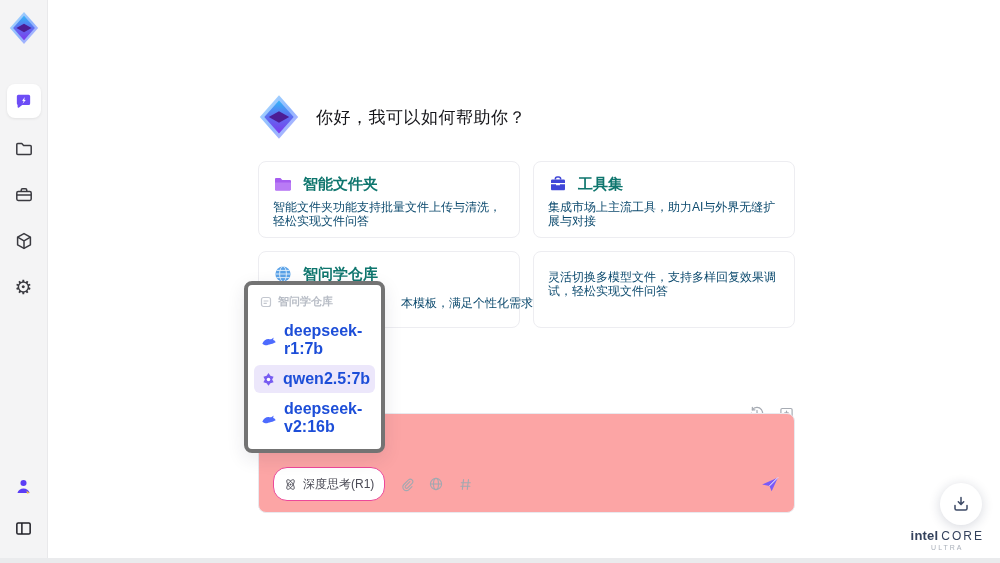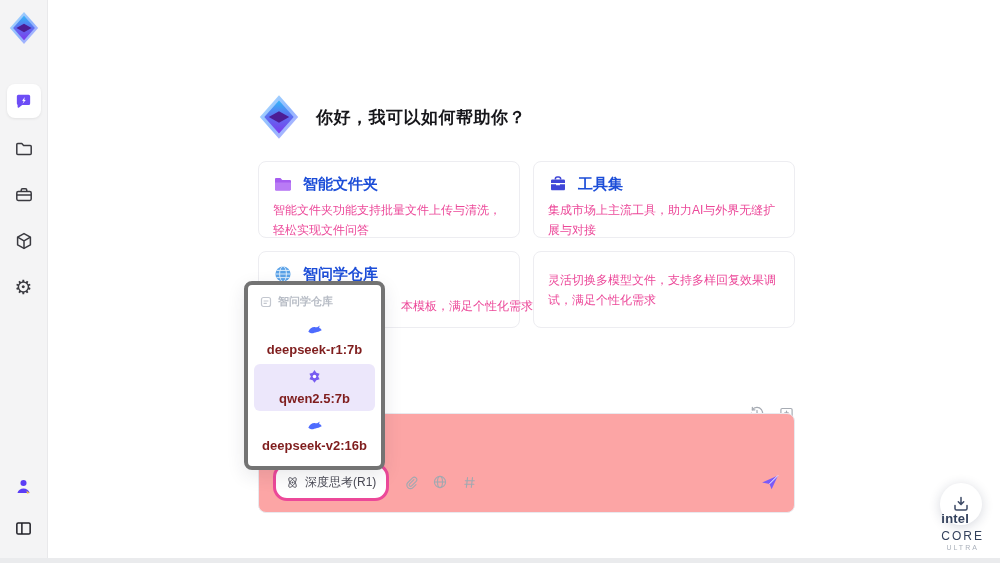--- a/index.html
+++ b/index.html
@@ -19,69 +19,69 @@
   .nav-item.apps { margin-top:12px; }
   .nav-item.settings { margin-top:12px; font-size:20px; }
   .side-spacer { flex:1; }
   .nav-item.profile { margin-bottom:8px; }
   .nav-item.panel { margin-bottom:18px; color:#1d1d22; }
 
   
   .main { position:absolute; left:48px; top:0; width:952px; height:100%; }
 
   .hero { position:absolute; left:208px; top:94px; display:flex; align-items:center; gap:14px; }
-  .hero h1 { font-size:17px; font-weight:bold; color:#16161a; letter-spacing:.5px; }
+  .hero h1 { font-size:17px; font-weight:normal; color:#16161a; letter-spacing:.5px; }
 
   .cards { position:absolute; left:210px; top:161px; width:537px;
     display:grid; grid-template-columns:262px 262px; grid-gap:13px; }
   .card { position:relative; background:#fff; border:1px solid #ededf1; border-radius:8px;
     height:77px; padding:12px 14px; cursor:pointer; }
   .card-head { display:flex; align-items:center; gap:10px; }
-  .card-title { font-size:15px; font-weight:bold; color:#1d4ed8; }
-  .card-desc { margin-top:6px; font-size:12px; color:#ec4899; line-height:20px; }
+  .card-title { font-size:15px; font-weight:bold; color:#0f766e; }
+  .card-desc { margin-top:6px; font-size:12px; color:#0c4a6e; line-height:14px; }
   .card-desc.offset { position:absolute; left:142px; top:38px; white-space:nowrap; }
 
   
   .dropdown { position:absolute; left:196px; top:281px; width:141px; background:#ffffff;
     border:4px solid #737373; border-radius:8px; box-shadow:0 6px 18px rgba(40,40,60,.10);
     padding:7px 6px 8px 6px; z-index:8;font-weight:bold; }
   .dd-header { display:flex; align-items:center; gap:6px; font-size:11px; color:#b8bdc6;
     padding:2px 6px 6px 6px; }
-  .dd-item { display:flex; align-items:center; gap:7px; font-size:13px; color:#7f1d1d;
-    padding:5px 7px; border-radius:6px; cursor:pointer; margin-top:2px;flex-direction:column; }
+  .dd-item { display:flex; align-items:center; gap:7px; font-size:16px; color:#1d4ed8;
+    padding:5px 7px; border-radius:6px; cursor:pointer; margin-top:2px; }
   .dd-item.selected { background:#ece7fb; }
 
   
   .selector-row { position:absolute; left:210px; top:400px; width:537px; height:26px;
     display:flex; align-items:center; }
   .model-btn { display:flex; align-items:center; gap:7px; background:#ededf0; border-radius:6px;
     height:26px; padding:0 10px; font-size:13px; color:#2e2e35; cursor:pointer; }
   .chev { font-size:10px; color:#6b6b73; }
   .row-right { margin-left:auto; display:flex; align-items:center; gap:13px; color:#a6abb3; }
   .row-right .ibtn { cursor:pointer; display:flex; }
 
   
   .inputbox { position:absolute; left:210px; top:413px; width:537px; height:100px;
     border:1px solid #e9e9ee; border-radius:8px; background:#fca5a5; }
   .inputbox textarea { position:absolute; left:0; top:0; width:100%; height:52px; border:none;
     outline:none; resize:none; font-family:inherit; font-size:13px; color:#333; padding:13px 14px;
     background:transparent; }
   .inputbox textarea::placeholder { color:#c8ccd4; }
   .input-tools { position:absolute; left:14px; right:14px; bottom:11px; display:flex; align-items:center; }
-  .pill { display:flex; align-items:center; gap:6px; border:3px solid #ec4899; border-radius:14px;
+  .pill { display:flex; align-items:center; gap:6px; border:1px solid #ec4899; border-radius:14px;
     height:24px; padding:16px 10px; font-size:12px; color:#4a4a55; cursor:pointer; background:#fff; }
   .tool-ic { margin-left:14px; color:#a3a8b0; display:flex; cursor:pointer; }
   .send { margin-left:auto; display:flex; cursor:pointer; }
 
   
   .fab { position:absolute; right:18px; bottom:38px; width:42px; height:42px; border-radius:50%;
     background:#fff; box-shadow:0 2px 12px rgba(30,40,70,.18); display:flex; align-items:center;
     justify-content:center; cursor:pointer; z-index:6; }
   .intel { position:absolute; right:16px; bottom:12px; text-align:center; z-index:6; color:#33415c; }
-  .intel .line1 { font-size:13px; display:flex; align-items:baseline; gap:3px; justify-content:center;flex-direction:column; }
+  .intel .line1 { font-size:13px; display:flex; align-items:baseline; gap:3px; justify-content:center; }
   .intel .w-intel { font-weight:bold; letter-spacing:.2px; }
   .intel .w-core { font-weight:normal; letter-spacing:2px; font-size:12px; }
   .intel .w-ultra { font-size:7px; letter-spacing:2px; color:#aab0ba; margin-top:1px; }
 
   .bottom-strip { position:absolute; left:0; bottom:0; width:100%; height:5px; background:#eaebed; z-index:9; }
 
   svg { display:block; }
 </style>
 </head>
 <body>
@@ -229,21 +229,21 @@
             <ellipse cx="10" cy="10" rx="3.4" ry="7.6" fill="none" stroke="#dbecfb" stroke-width="1"></ellipse>
             <path d="M2.4 10h15.2M3.4 6.4h13.2M3.4 13.6h13.2" stroke="#dbecfb" stroke-width="1" fill="none"></path>
           </svg>
         </span>
         <span class="card-title">智问学仓库</span>
       </div>
       <div class="card-desc offset">本模板，满足个性化需求</div>
     </div>
 
     <div class="card">
-      <div class="card-desc">灵活切换多模型文件，支持多样回复效果调试，满足个性化需求</div>
+      <div class="card-desc">灵活切换多模型文件，支持多样回复效果调试，轻松实现文件问答</div>
     </div>
   </div>
 
   <div class="dropdown">
     <div class="dd-header">
       <span>
         <svg width="12" height="12" viewBox="0 0 12 12" fill="none" stroke="#c3c7cf" stroke-width="1.2">
           <rect x="1.5" y="1.5" width="9" height="9" rx="2"></rect>
           <path d="M3.6 5h4.8M3.6 7.4h3.2"></path>
         </svg>

